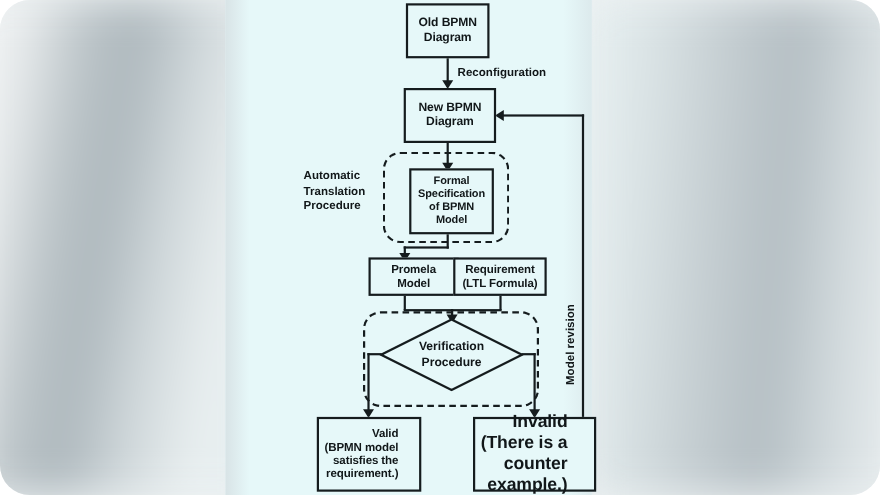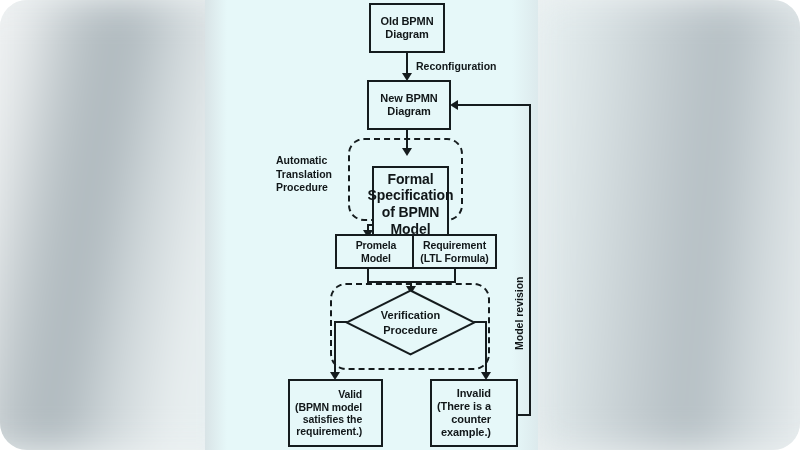--- a/index.html
+++ b/index.html
@@ -219,21 +219,21 @@
   <div class="node" style="left:369px; top:3px; width:76px; height:50px; font-size:11px;">
     <span class="lines">Old BPMN
 Diagram</span>
   </div>
 
   <div class="node" style="left:367px; top:80px; width:84px; height:50px; font-size:11px;align-items:center;">
     <span class="lines">New BPMN
 Diagram</span>
   </div>
 
-  <div class="node" style="left:372px; top:153px; width:77px; height:76px; font-size:14px;margin-top:13px;">
+  <div class="node" style="left:372px; top:153px; width:77px; height:60px; font-size:10px;">
     <span class="lines">Formal
 Specification
 of BPMN
 Model</span>
   </div>
 
   <div class="node" style="left:335px; top:234px; width:82px; height:35px; font-size:10.5px;">
     <span class="lines">Promela
 Model</span>
   </div>
@@ -251,21 +251,21 @@
 Procedure</div>
   </div>
 
   <div class="node left-align" style="left:288px; top:379px; width:95px; height:68px; font-size:10.5px;">
     <span class="lines">Valid
 (BPMN model
 satisfies the
 requirement.)</span>
   </div>
 
-  <div class="node left-align" style="left:430px; top:379px; width:88px; height:68px; font-size:11px;">
+  <div class="node left-align" style="left:430px; top:379px; width:112px; height:68px; font-size:16px;">
     <span class="lines">Invalid
 (There is a
 counter
 example.)</span>
   </div>
 
   <div class="label" style="left:276px; top:154px; font-size:10.5px;">Automatic
 Translation
 Procedure</div>
 

